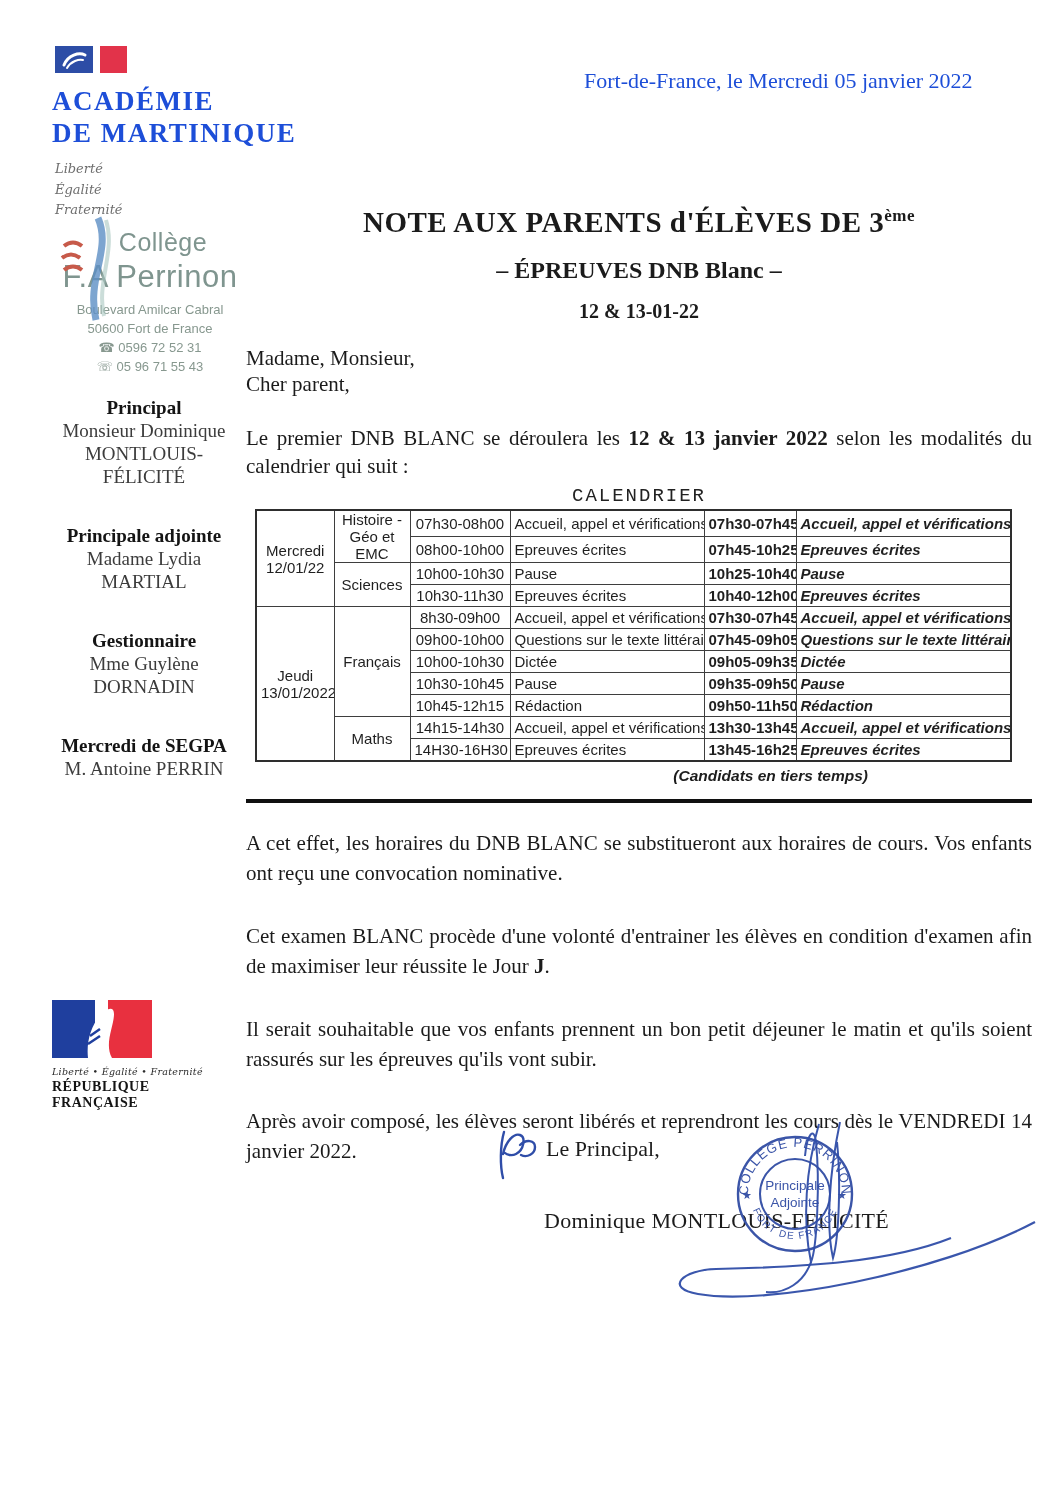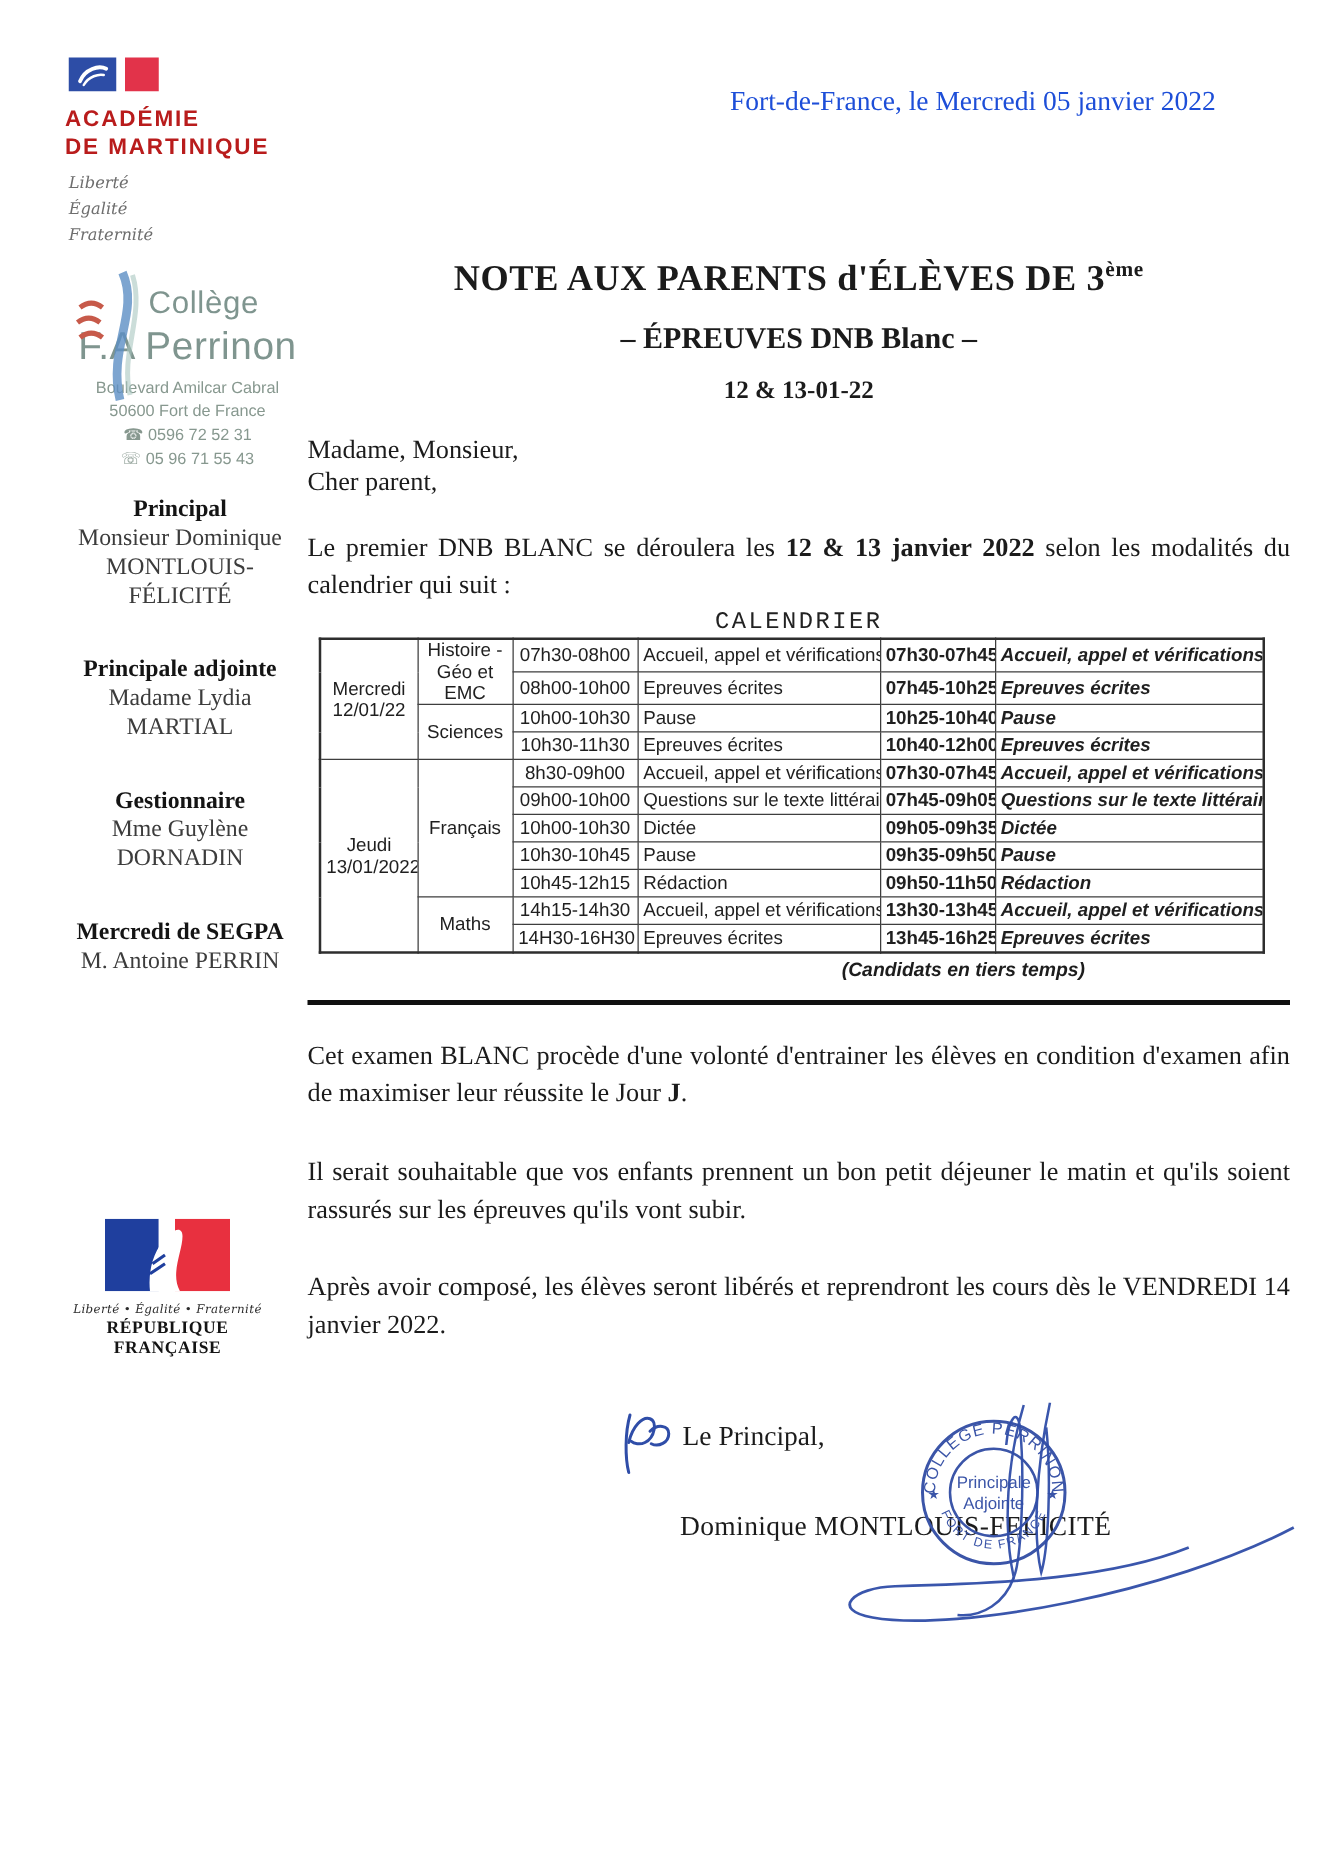--- a/index.html
+++ b/index.html
@@ -5,21 +5,21 @@
   html,body{margin:0;padding:0;}
   body{
     width:1058px;height:1497px;position:relative;background:#ffffff;
     font-family:"Liberation Serif", serif;color:#1b1b1b;overflow:hidden;
   }
   
   .acad{position:absolute;left:52px;top:46px;}
   .acad-flag{display:flex;gap:7px;margin-left:3px;margin-bottom:12px;}
   .flag-blue{width:38px;height:27px;background:#2d4da6;position:relative;}
   .flag-red{width:27px;height:27px;background:#e2334a;}
-  .acad-name{font-family:Liberation Sans, sans-serif;font-weight:bold;font-size:18px;letter-spacing:1.5px;line-height:1.2;color:#b91c1c;}
+  .acad-name{font-family:Liberation Serif, serif;font-weight:bold;font-size:27px;letter-spacing:1.5px;line-height:1.2;color:#1d4ed8;}
   .acad-motto{margin-top:9px;font-family:"DejaVu Serif",serif;font-style:italic;font-size:13px;color:#6e6e6e;line-height:1.6;margin-left:3px;}
   
   .dateline{position:absolute;left:584px;top:68px;font-size:22px;color:#1d4ed8;}
   
   .college{position:absolute;left:46px;top:228px;width:208px;text-align:center;
            font-family:"Liberation Sans",sans-serif;color:#7f958f;}
   .college-swoosh{position:absolute;left:6px;top:-12px;}
   .college-n1{font-size:25px;letter-spacing:.5px;margin-left:26px;}
   .college-n2{font-size:31px;letter-spacing:.5px;margin-top:2px;}
   .college-addr{font-size:13px;line-height:1.45;margin-top:6px;color:#87988f;}
@@ -51,21 +51,21 @@
   .para + .para{margin-top:33px;}
   .bold{font-weight:bold;}
   
   .sig{position:absolute;left:246px;top:1122px;width:790px;height:250px;}
   .sig-salut{position:absolute;left:300px;top:14px;font-size:22px;}
   .sig-paraph{position:absolute;left:248px;top:2px;}
   .sig-name{position:absolute;left:298px;top:86px;font-size:22px;letter-spacing:.3px;}
   .stamp{position:absolute;left:487px;top:10px;width:124px;height:124px;}
   .sig-strokes{position:absolute;left:0;top:0;z-index:5;pointer-events:none;}
   
-  .republique{position:absolute;left:52px;top:975px;width:164px;text-align:center;}
+  .republique{position:absolute;left:52px;top:1000px;width:164px;text-align:left;}
   .rep-motto{font-family:"DejaVu Serif",serif;font-style:italic;font-size:9.5px;color:#2b2b2b;margin-top:4px;letter-spacing:.3px;}
   .rep-name{font-family:"Liberation Serif",serif;font-size:14px;font-weight:bold;letter-spacing:.5px;color:#141414;margin-top:2px;}
 </style>
 </head>
 <body>
 
 <div class="acad">
   <div class="acad-flag">
     <div class="flag-blue">
       <svg width="38" height="27" viewBox="0 0 38 27">
@@ -248,20 +248,21 @@
       <td class="c-act">Epreuves écrites</td>
       <td class="c-time2">13h45-16h25</td>
       <td class="c-act2">Epreuves écrites</td>
     </tr>
     </tbody>
   </table>
 
   <div class="note">(Candidats en tiers temps)</div>
   <div class="rule"></div>
 
+  <div class="para">A cet effet, les horaires du DNB BLANC se substitueront aux horaires de cours. Vos enfants ont reçu une convocation nominative.</div>
   <div class="para">
     <span>Cet examen BLANC procède d'une volonté d'entrainer les élèves en condition d'examen afin de maximiser leur réussite le Jour </span><span class="bold">J</span><span>.</span>
   </div>
   <div class="para">Il serait souhaitable que vos enfants prennent un bon petit déjeuner le matin et qu'ils soient rassurés sur les épreuves qu'ils vont subir.</div>
   <div class="para">Après avoir composé, les élèves seront libérés et reprendront les cours dès le VENDREDI 14 janvier 2022.</div>
 </div>
 
 <div class="sig">
   <svg class="sig-paraph" width="48" height="58" viewBox="0 0 48 58">
     <path d="M10,8 C6,22 6,42 9,54" stroke="#2f4da8" stroke-width="2.4" fill="none" stroke-linecap="round"></path>

